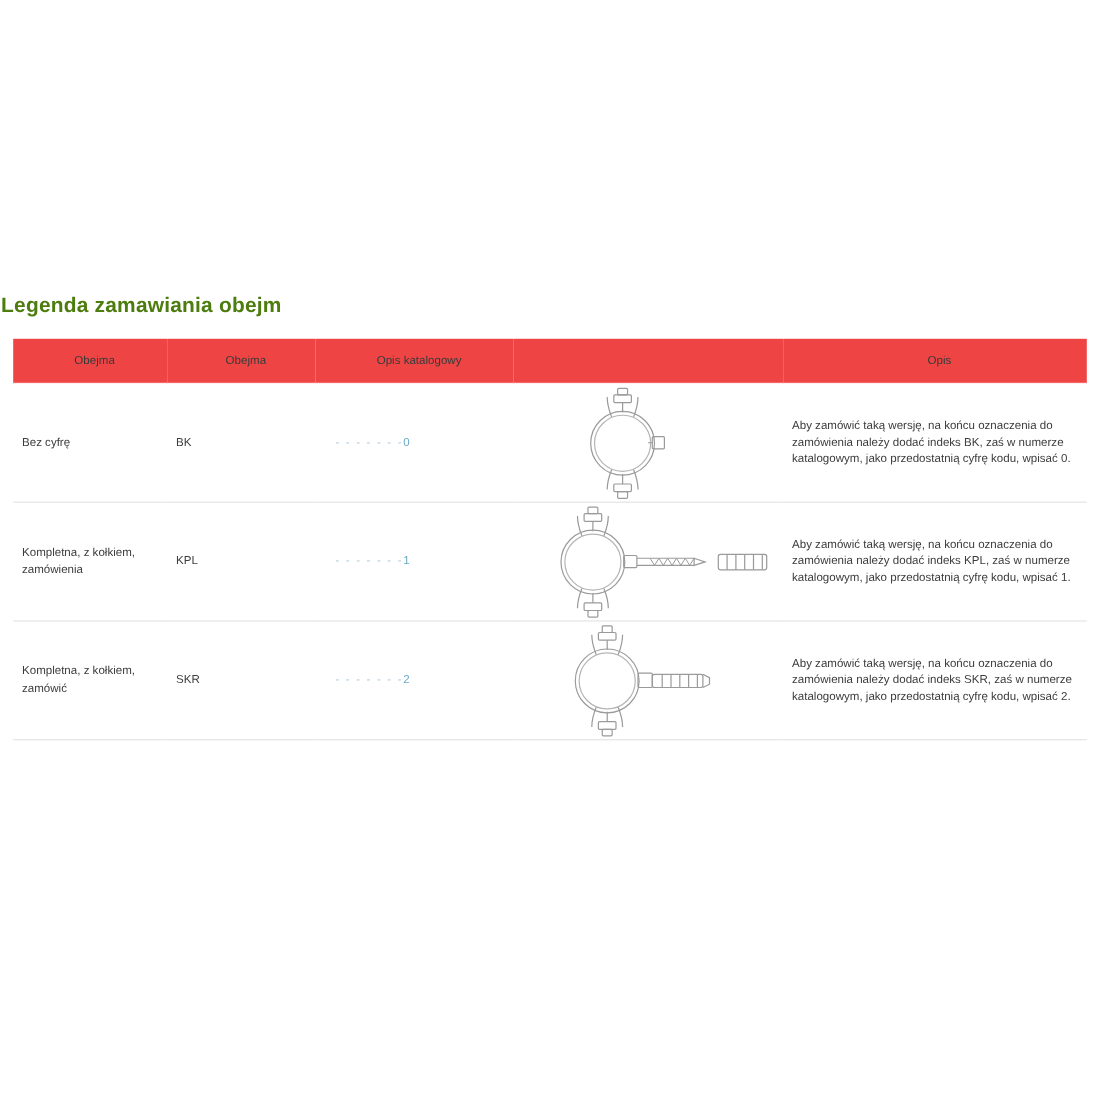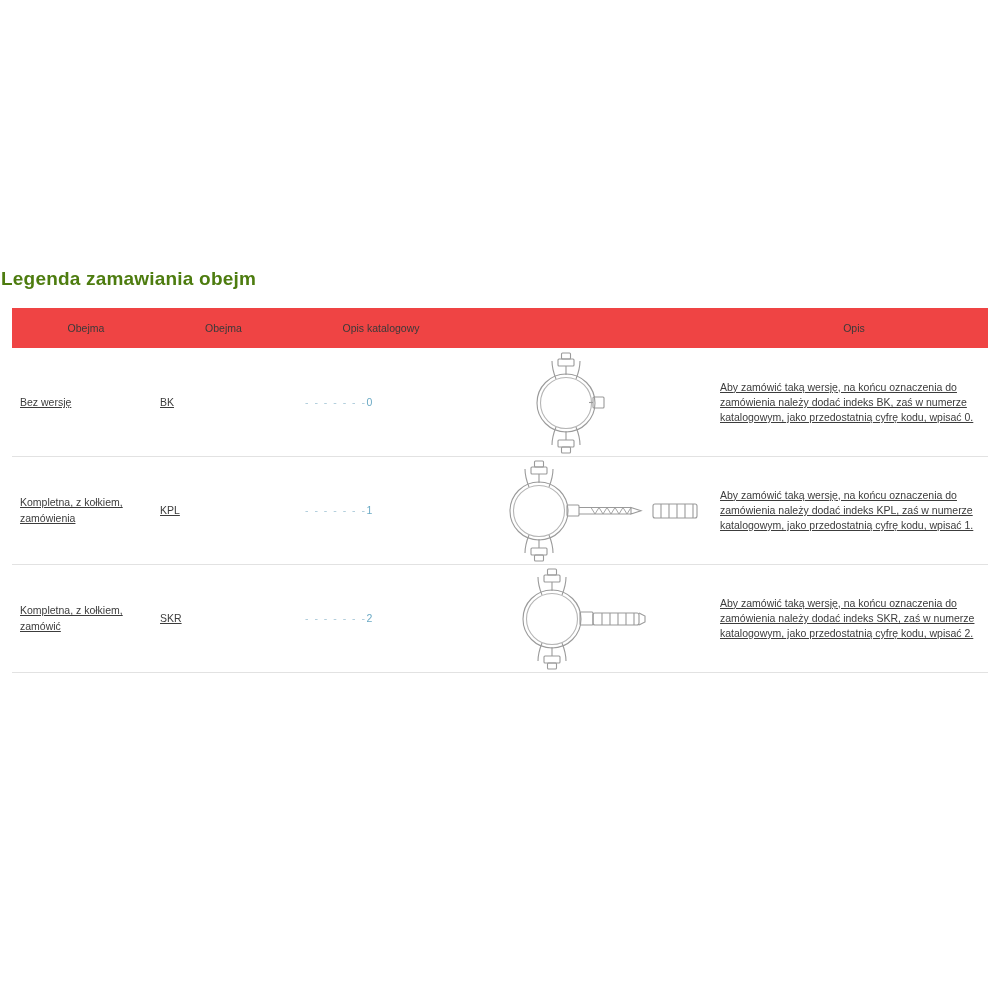--- a/index.html
+++ b/index.html
@@ -57,21 +57,20 @@
   table.legend tbody tr:first-child {
     border-top: 1px solid #ffffff;
   }
   table.legend tbody td {
     vertical-align: middle;
     padding: 0 0 0 8px;
     height: 108px;
     font-size: 10.5px;
     color: #3c3c3c;
     line-height: 1.45;
-    text-decoration: underline;
   }
   td.cell-obejma { color: #3c3c3c; }
   td.cell-indeks { color: #3c3c3c; margin-left: 44px; }
   td.cell-numer {
     text-align: left;
     padding-left: 0;
   }
   .code-wrap {
     display: inline-block;
     margin-left: 10px;
@@ -116,21 +115,21 @@
           <th>Obejma</th>
           <th>Obejma</th>
           <th>Opis katalogowy</th>
           <th></th>
           <th>Opis</th>
         </tr>
       </thead>
       <tbody>
 
         <tr>
-          <td class="cell-obejma">Bez wersję</td>
+          <td class="cell-obejma">Bez cyfrę</td>
           <td class="cell-indeks">BK</td>
           <td class="cell-numer">
             <span class="code-wrap"><span class="code-dashes">- - - - - - -</span><span class="code-digit">0</span></span>
           </td>
           <td class="cell-rysunek">
             <svg class="svg-holder" width="200" height="104" viewBox="0 0 200 104">
               <g fill="none" stroke="#9a9a9a" stroke-width="1.1">
 
                 <circle cx="72" cy="52" r="29"></circle>
                 <circle cx="72" cy="52" r="25.5" stroke="#b5b5b5"></circle>

